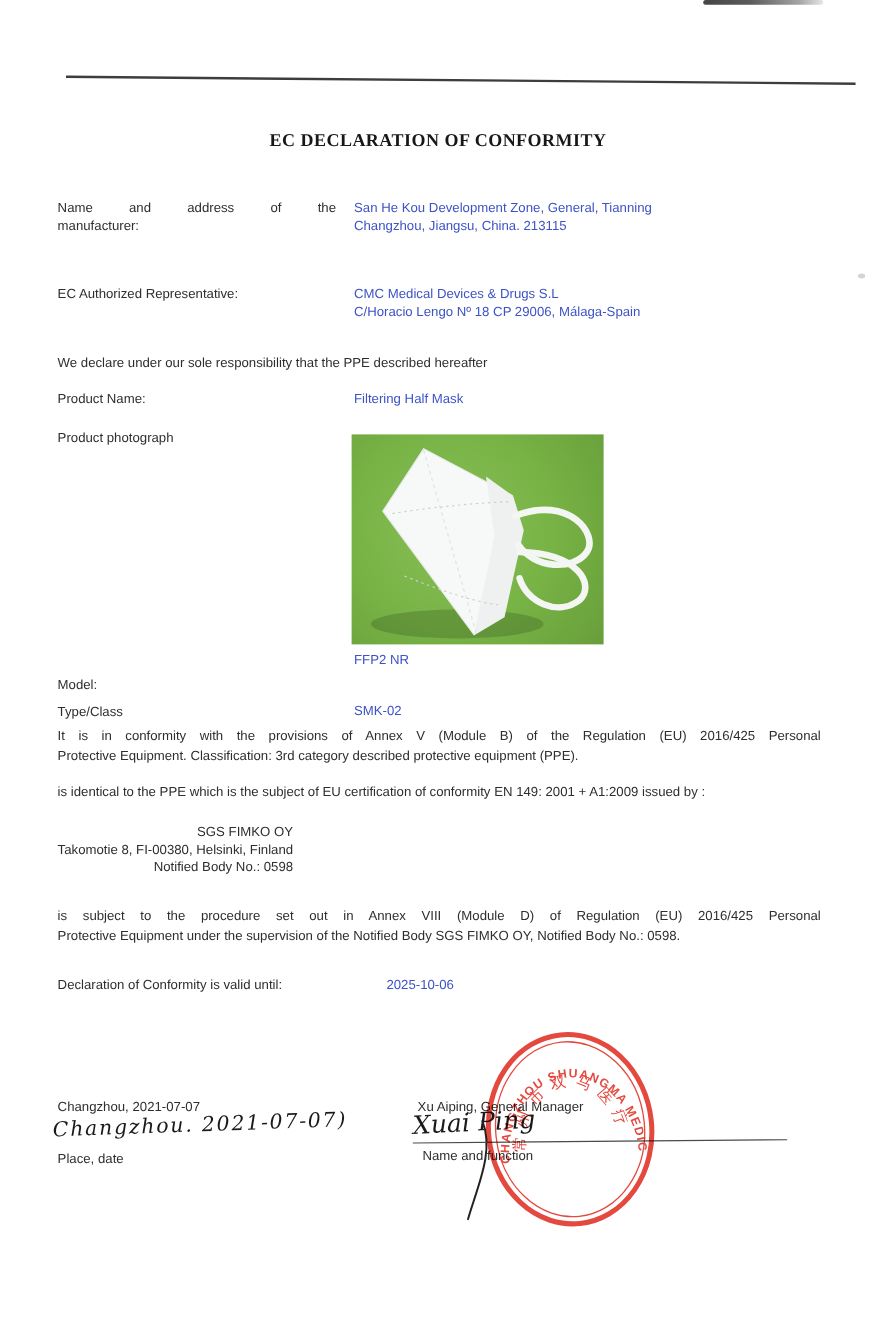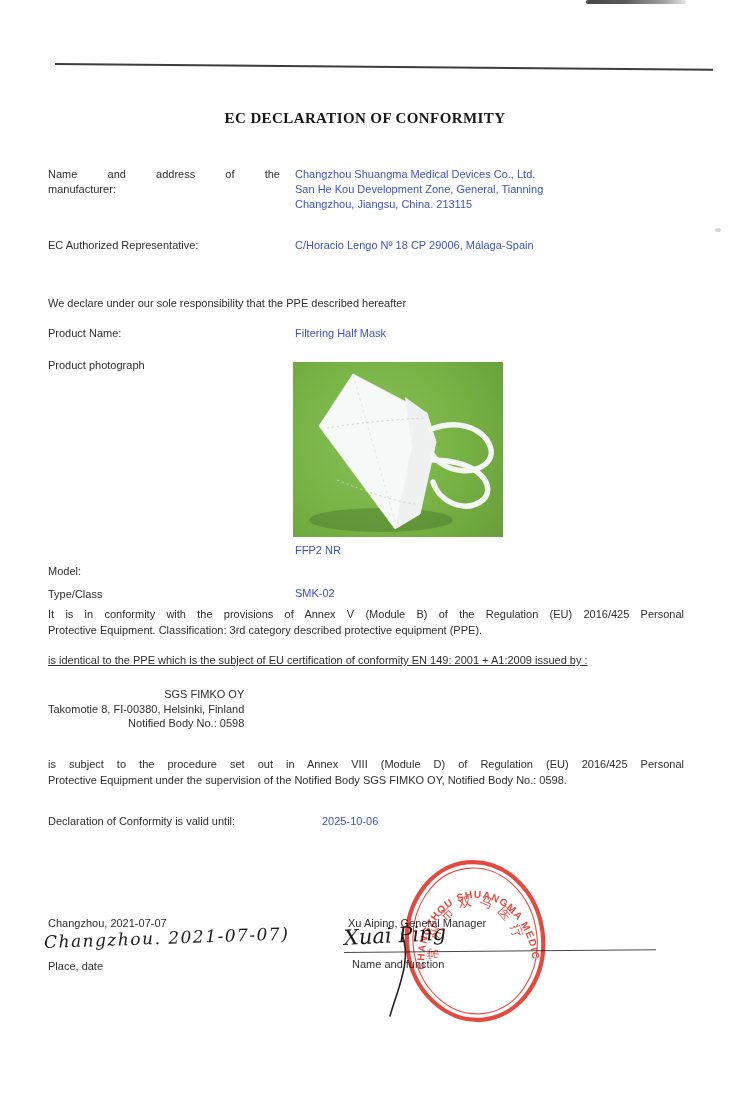--- a/index.html
+++ b/index.html
@@ -40,27 +40,27 @@
 
   <div class="abs rule" style="left:55px;top:63px;width:658px;"></div>
 
   <div class="abs title" style="top:110px;left:0;">EC DECLARATION OF CONFORMITY</div>
 
   <div class="abs txt" style="left:48px;top:167px;width:232px;">
     <div class="just">Name and address of the</div>
     <div>manufacturer:</div>
   </div>
   <div class="abs txt blue" style="left:295px;top:167px;width:340px;">
-    <div class="nw">Changzhou Shuangma Medical Devices Co., Ltd.</div>
     <div class="nw">San He Kou Development Zone, General, Tianning</div>
     <div class="nw">Changzhou, Jiangsu, China. 213115</div>
   </div>
 
   <div class="abs txt nw" style="left:48px;top:238px;">EC Authorized Representative:</div>
   <div class="abs txt blue" style="left:295px;top:238px;width:360px;">
+    <div class="nw">CMC Medical Devices &amp; Drugs S.L</div>
     <div class="nw">C/Horacio Lengo Nº 18 CP 29006, Málaga-Spain</div>
   </div>
 
   <div class="abs txt nw" style="left:48px;top:296px;">We declare under our sole responsibility that the PPE described hereafter</div>
 
   <div class="abs txt nw" style="left:48px;top:326px;">Product Name:</div>
   <div class="abs txt blue nw" style="left:295px;top:326px;">Filtering Half Mask</div>
 
   <div class="abs txt nw" style="left:48px;top:358px;">Product photograph</div>
   <div class="abs photo" style="left:293px;top:362px;">
@@ -79,21 +79,21 @@
   <div class="abs txt nw" style="left:48px;top:543px;margin-top:44px;">Type/Class</div>
   <div class="abs txt blue nw" style="left:295px;top:543px;">FFP2 NR</div>
   <div class="abs txt nw" style="left:48px;top:564px;">Model:</div>
   <div class="abs txt blue nw" style="left:295px;top:586px;">SMK-02</div>
 
   <div class="abs txt" style="left:48px;top:607px;width:636px;line-height:15.5px;">
     <div class="just">It is in conformity with the provisions of Annex V (Module B) of the Regulation (EU) 2016/425 Personal</div>
     <div>Protective Equipment. Classification: 3rd category described protective equipment (PPE).</div>
   </div>
 
-  <div class="abs txt nw" style="left:48px;top:653px;text-decoration:underline;">is identical to the PPE which is the subject of EU certification of conformity EN 149: 2001 + A1:2009 issued by :</div>
+  <div class="abs txt nw" style="left:48px;top:653px;">is identical to the PPE which is the subject of EU certification of conformity EN 149: 2001 + A1:2009 issued by :</div>
 
   <div class="abs txt" style="left:48px;top:687px;line-height:14.5px;text-align:right;">
     <div class="nw">SGS FIMKO OY</div>
     <div class="nw">Takomotie 8, FI-00380, Helsinki, Finland</div>
     <div class="nw">Notified Body No.: 0598</div>
   </div>
 
   <div class="abs txt" style="left:48px;top:757px;width:636px;line-height:15.5px;">
     <div class="just">is subject to the procedure set out in Annex VIII (Module D) of Regulation (EU) 2016/425 Personal</div>
     <div>Protective Equipment under the supervision of the Notified Body SGS FIMKO OY, Notified Body No.: 0598.</div>

